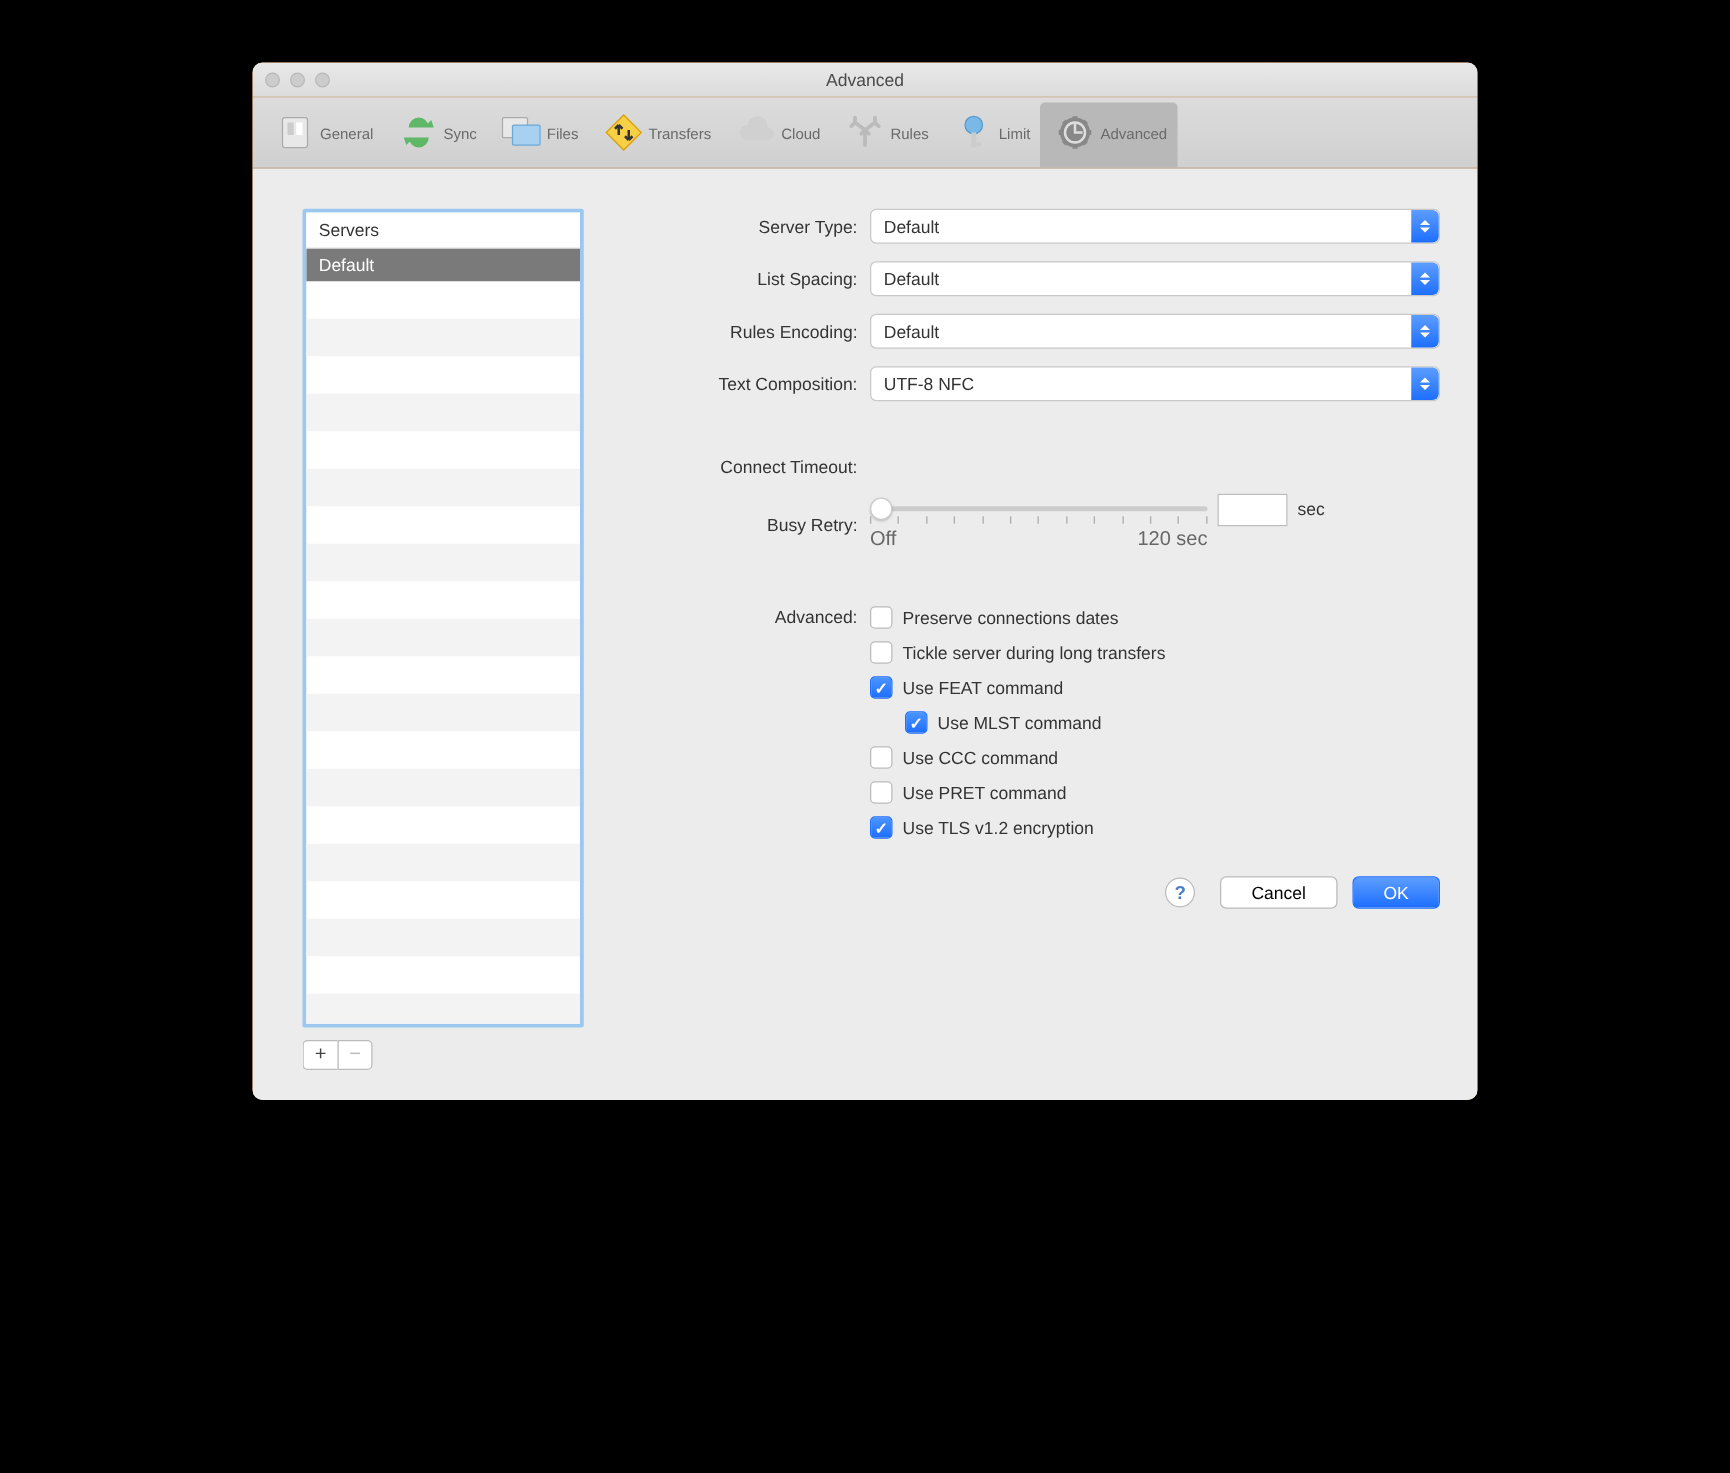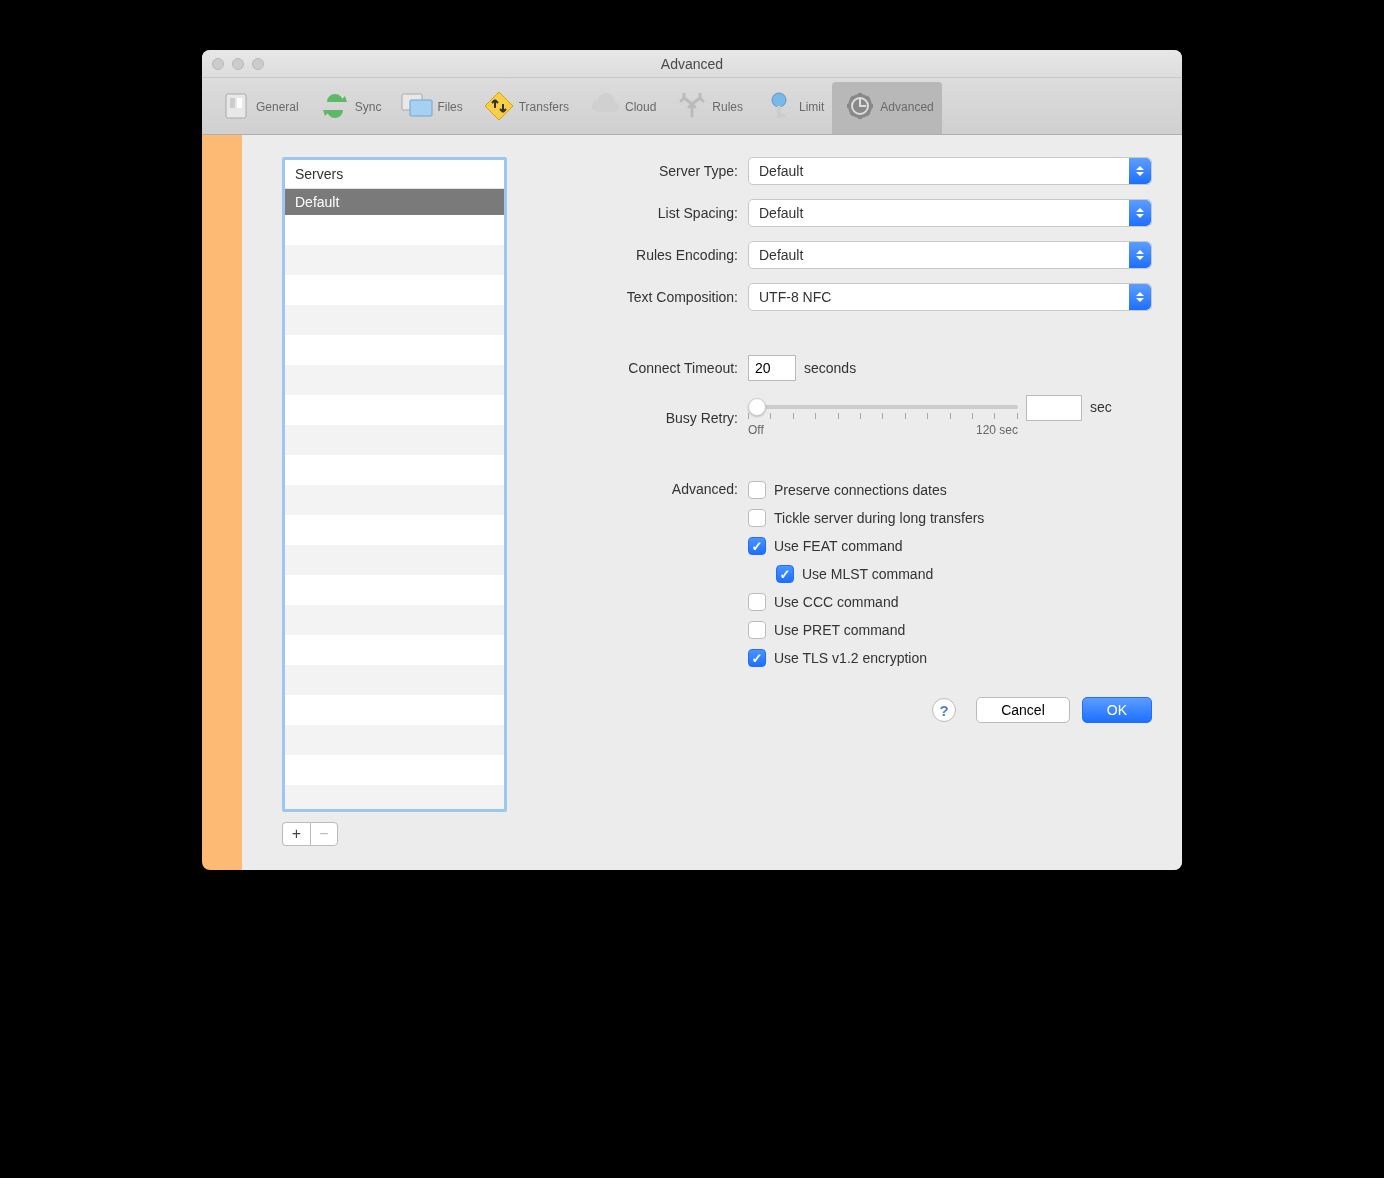--- a/index.html
+++ b/index.html
@@ -73,24 +73,23 @@
     .toolbar-icon {
       width: 40px;
       height: 40px;
       display: flex;
       align-items: center;
       justify-content: center;
       margin-bottom: 2px;
     }
     .content {
       background: #ececec;
-      padding: 22px 30px 24px 40px;
-      display: flex;
-      gap: 46px;
-      margin-left: 40px;
+      padding: 32px 30px 24px 40px;
+      display: flex;
+      gap: 34px;
     }
     .sidebar {
       display: flex;
       flex-direction: column;
     }
     .server-list {
       width: 225px;
       height: 655px;
       border: 3px solid #9cc7ee;
       border-radius: 2px;
@@ -260,21 +259,21 @@
       margin-top: 4px;
     }
     .slider-tick {
       width: 1px;
       height: 6px;
       background: #aaa;
     }
     .slider-labels {
       display: flex;
       justify-content: space-between;
-      font-size: 12px;
+      font-size: 16px;
       color: #666;
       margin-top: 4px;
     }
     .advanced-group {
       display: flex;
       flex-direction: column;
       gap: 10px;
     }
     .check-row {
       display: flex;
@@ -483,24 +482,20 @@
             <div class="mac-select-arrows"></div>
           </div>
         </div>
       </div>
 
       <div class="spacer-lg"></div>
 
 
       <div class="form-row">
         <div class="form-label">Connect Timeout:</div>
-        <div class="form-control">
-          <input class="mac-input" style="width: 48px;" value="20">
-          <span>seconds</span>
-        </div>
       </div>
 
       <div class="form-row" style="align-items:center">
         <div class="form-label" style="padding-top:4px">Busy Retry:</div>
         <div class="form-control" style="align-items:flex-start">
           <div class="slider-container">
             <div class="slider-track">
               <div class="slider-thumb"></div>
             </div>
             <div class="slider-ticks">

